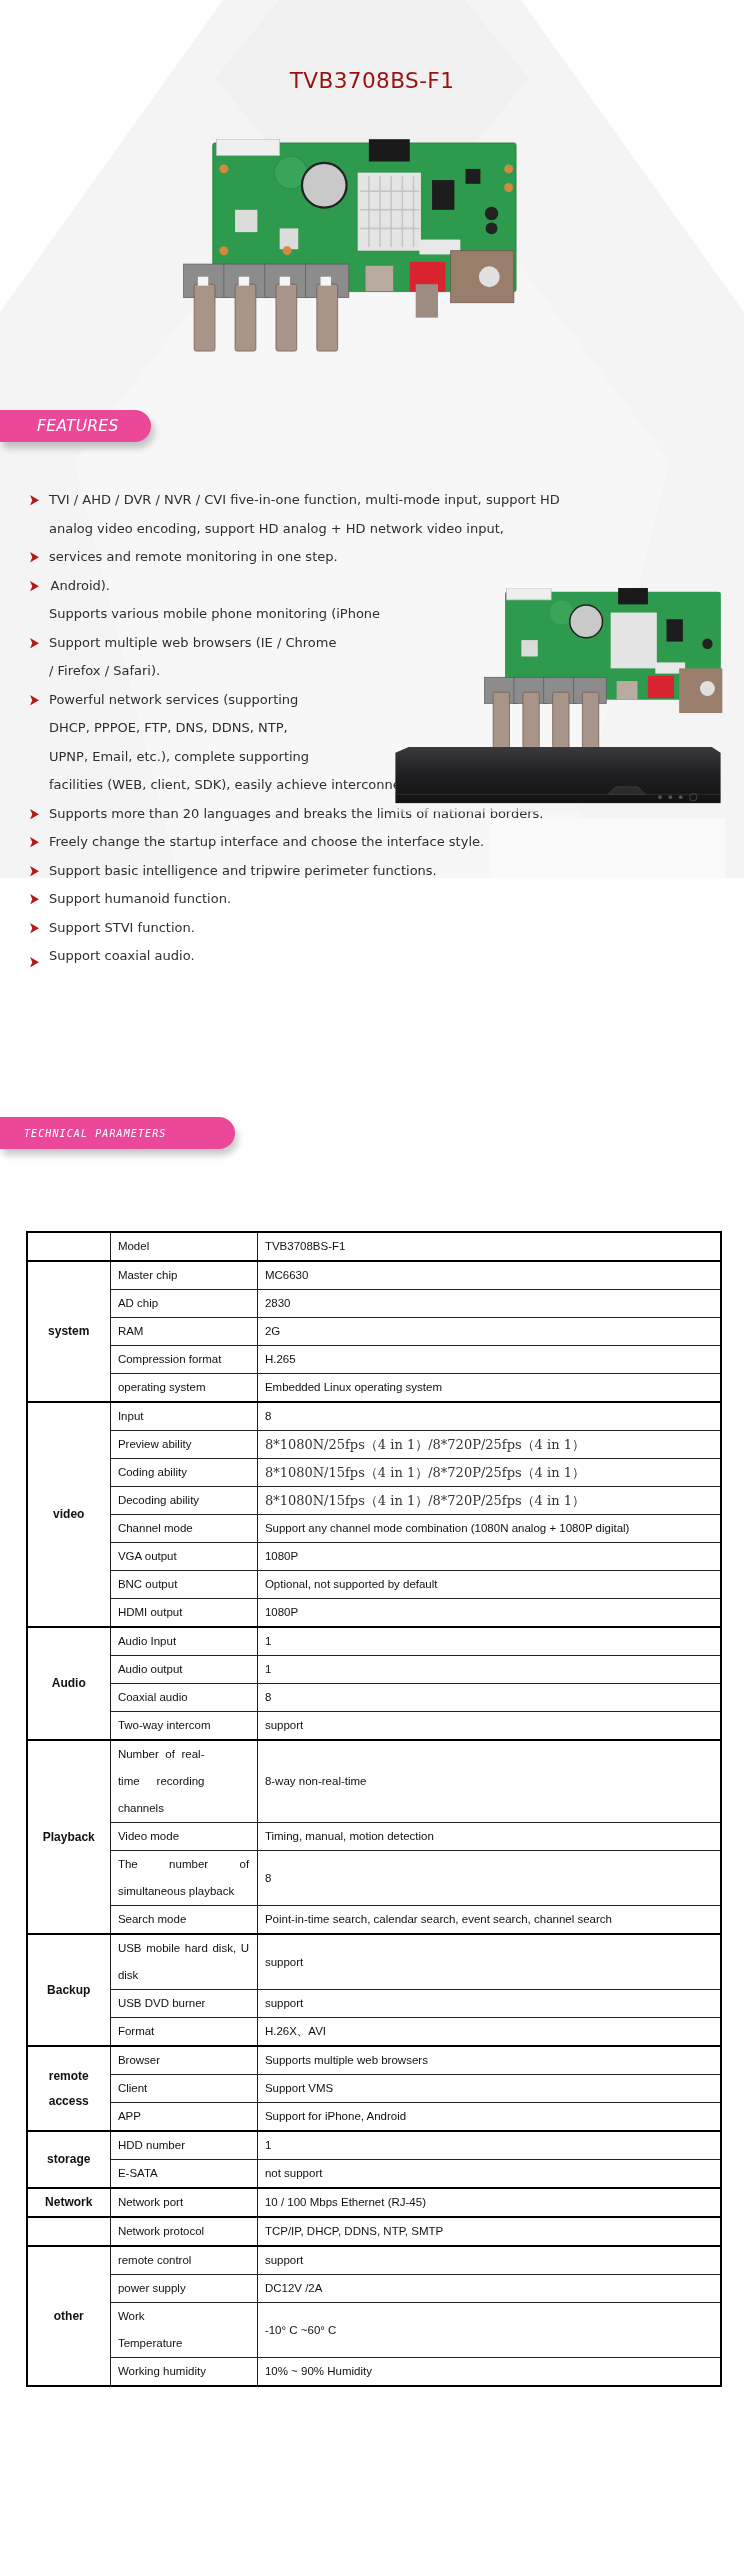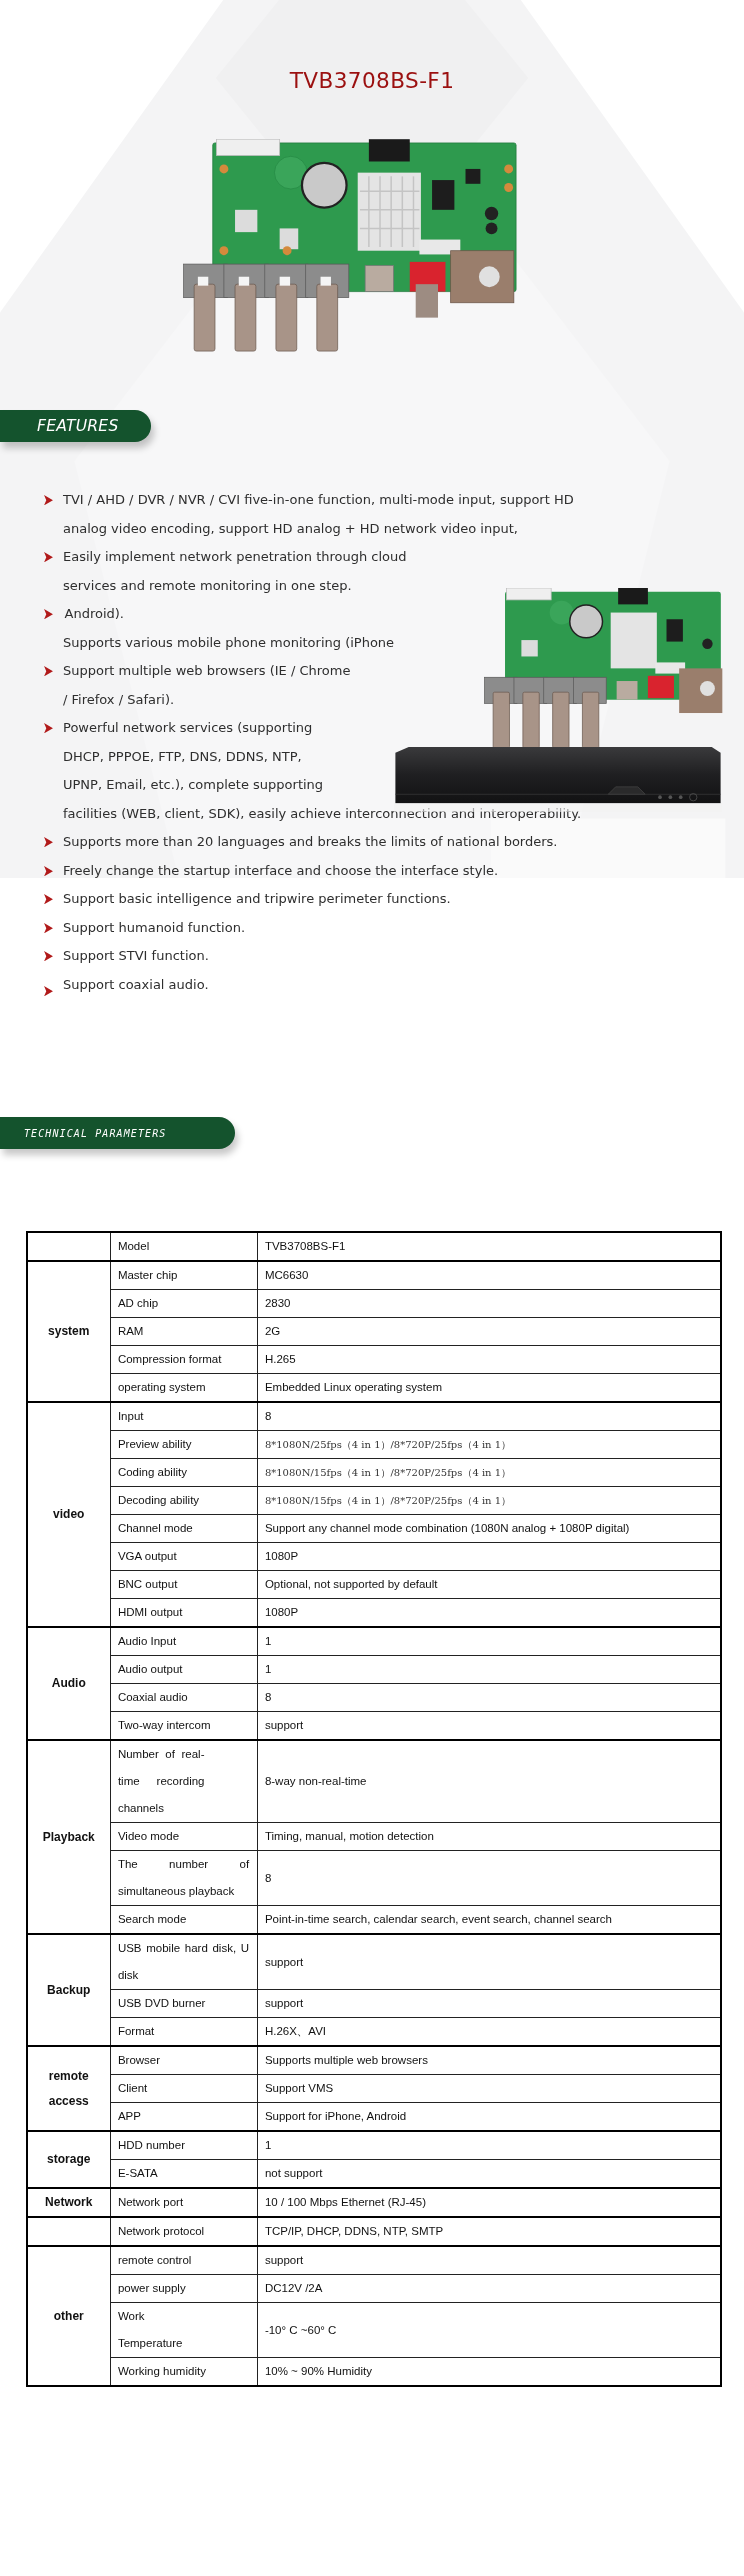--- a/index.html
+++ b/index.html
@@ -12,49 +12,49 @@
     position: absolute; left: 0; top: 68px; width: 744px; text-align: center;
     font-family: "DejaVu Sans", sans-serif; font-size: 21.6px; color: #9b1010; letter-spacing: 0.4px; z-index: 2;
   }
 
   .pcb { position: absolute; z-index: 2; }
   .pcb-top { left: 183px; top: 139px; width: 342px; height: 216px; }
   .pcb-side { left: 484px; top: 588px; width: 240px; height: 160px; }
   .dvr-box { position: absolute; left: 393px; top: 744px; width: 330px; height: 68px; z-index: 3; }
 
   .banner {
-    position: absolute; left: 0; height: 32px; background: #14532d;
+    position: absolute; left: 0; height: 32px; background: #ec4899;
     border-radius: 0 16.4px 16.4px 0; box-shadow: 3px 6px 7.4px rgba(0,0,0,0.22); z-index: 2;
     color: #ffffff; font-style: italic; display: flex; align-items: center;
   }
   .banner-features { top: 410px; width: 151px; padding-left: 37px; font-family: "DejaVu Sans", sans-serif; font-size: 15.6px; letter-spacing: 0.2px; }
   .banner-tech { top: 1117px; width: 235px; padding-left: 24px; font-family: "DejaVu Sans Mono", monospace; font-size: 10px; letter-spacing: 1.1px; }
 
-  .features { position: absolute; left: 42px; top: 486px; width: 670px; z-index: 2; }
+  .features { position: absolute; left: 28px; top: 486px; width: 670px; z-index: 2; }
   .feature {
     position: relative; padding-left: 21px; font-family: "DejaVu Sans", sans-serif;
     font-size: 13px; line-height: 28.5px; color: #2e2e2e;
   }
   .feature .arrow { position: absolute; left: 1.5px; top: 9px; width: 9px; height: 10.4px; }
   .feature .line { display: block; white-space: nowrap; }
   .feature .line.indent-1 { padding-left: 1.5px; }
 
   .spec-table {
     position: absolute; left: 26px; top: 1231px; width: 693px; z-index: 2;
     border-collapse: collapse; border: 2.2px solid #000; table-layout: fixed;
     font-family: "Liberation Sans", "DejaVu Sans", sans-serif; font-size: 11.5px; color: #111;
   }
   .spec-table col.c1 { width: 83px; }
   .spec-table col.c2 { width: 147px; }
   .spec-table col.c3 { width: 464px; }
   .spec-table td { border: 1.5px solid #222; padding: 0 7.4px; vertical-align: middle; line-height: 27px; }
   .spec-table td.group { text-align: center; font-weight: bold; font-size: 12px; border-top: 2.2px solid #000; padding: 0 3px; line-height: 24.6px; }
   .spec-table td.param { text-align: justify; text-align-last: left; margin-top: 11px; }
   .spec-table td.value { text-align: justify; text-align-last: left; }
-  .spec-table td.mono { font-family: "DejaVu Serif", serif; font-size: 10px; color: #333; }
+  .spec-table td.mono { font-family: "DejaVu Serif", serif; font-size: 13px; color: #333; }
   .spec-table tr.group-start td { border-top: 2.2px solid #000; }
 </style>
 </head>
 <body>
 
 <svg class="bg-decor" viewBox="0 0 1000 1500" preserveAspectRatio="none">
   <rect x="0" y="0" width="1000" height="1500" fill="#ffffff"></rect>
   <polygon points="0,420 300,0 700,0 1000,420 1000,1500 0,1500" fill="#f4f4f5"></polygon>
   <polygon points="290,105 375,0 625,0 710,105 625,210 375,210" fill="#f0f0f1"></polygon>
   <polygon points="100,620 330,320 670,320 900,620 760,1180 240,1180" fill="#f7f7f8"></polygon>
@@ -174,21 +174,20 @@
     <svg class="arrow" viewBox="0 0 12 14">
         <polygon points="0,0 12,7 0,14 3,7" fill="#b11a1a"></polygon>
       </svg>
     <span class="line">TVI / AHD / DVR / NVR / CVI five-in-one function, multi-mode input, support HD</span>
     <span class="line">analog video encoding, support HD analog + HD network video input,</span>
   </div>
   <div class="feature">
     <svg class="arrow" viewBox="0 0 12 14">
         <polygon points="0,0 12,7 0,14 3,7" fill="#b11a1a"></polygon>
       </svg>
-    <span class="line">Easily implement network penetration through cloud</span>
     <span class="line">services and remote monitoring in one step.</span>
   </div>
   <div class="feature">
     <svg class="arrow" viewBox="0 0 12 14">
         <polygon points="0,0 12,7 0,14 3,7" fill="#b11a1a"></polygon>
       </svg>
     <span class="line indent-1">Android).</span>
     <span class="line">Supports various mobile phone monitoring (iPhone</span>
   </div>
   <div class="feature">

